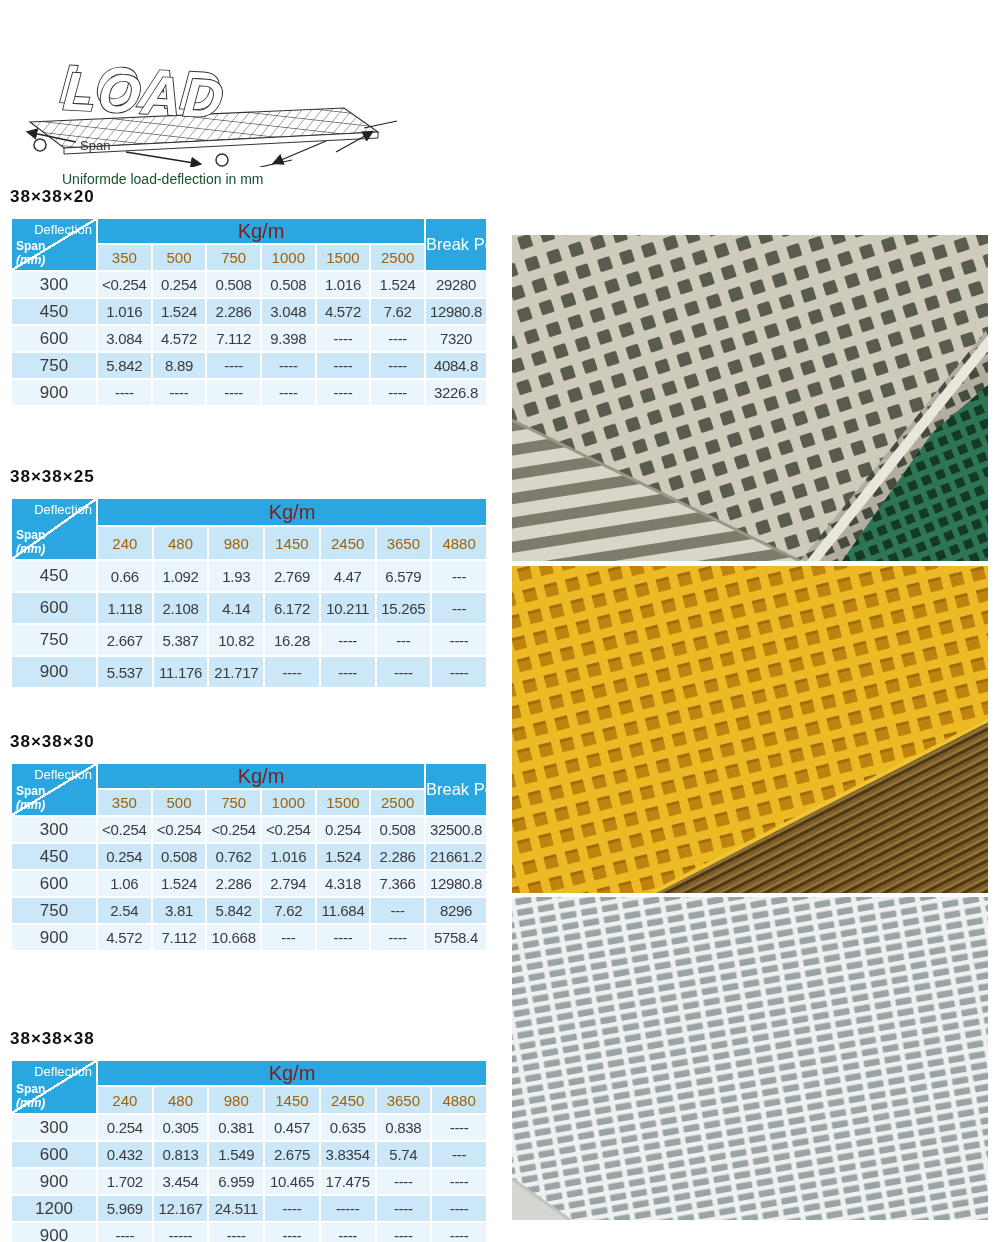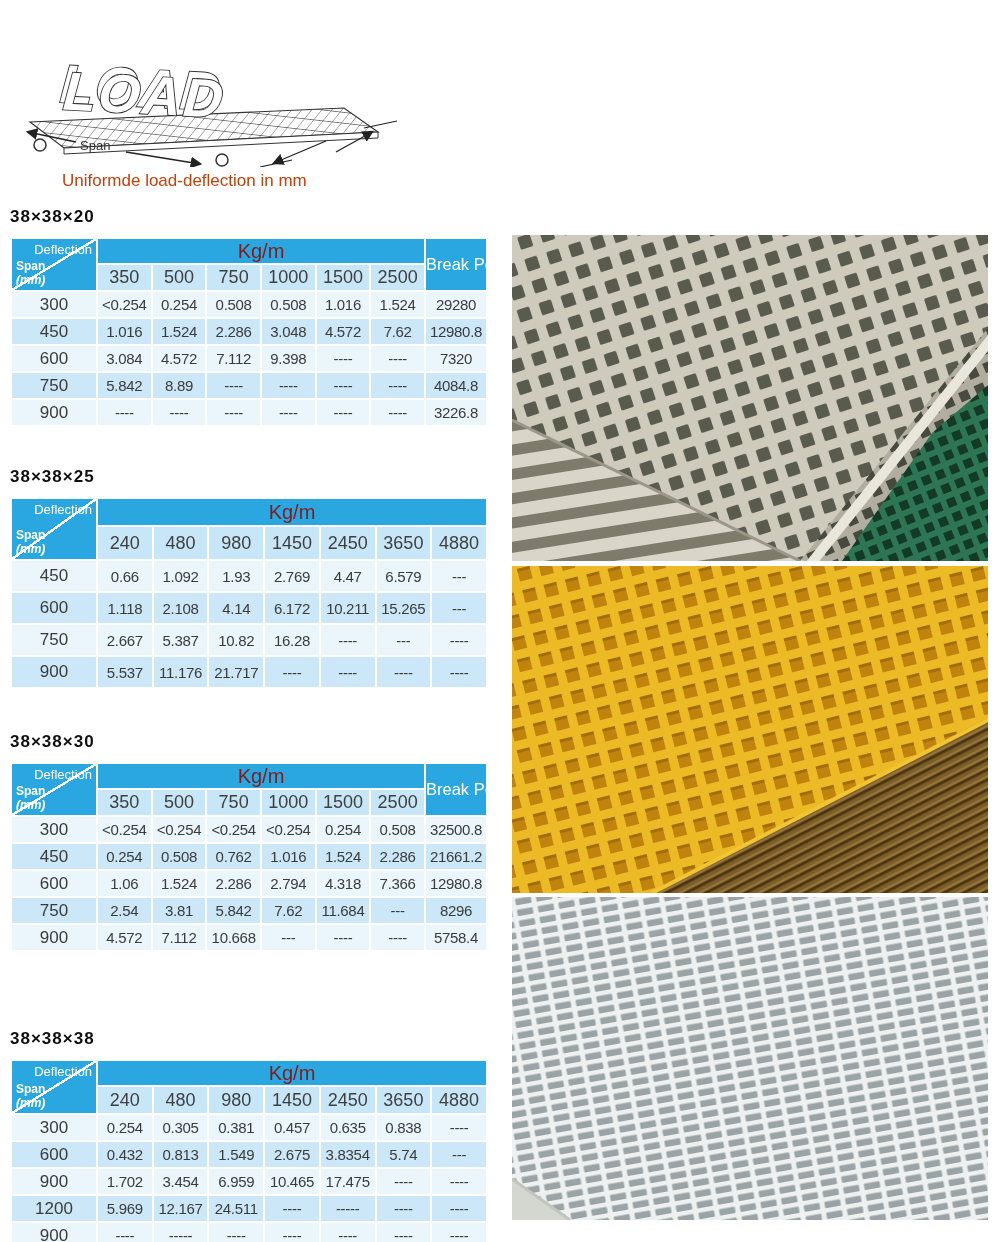--- a/index.html
+++ b/index.html
@@ -13,35 +13,35 @@
   html,body{margin:0;padding:0;}
   body{width:1000px;height:1242px;background:#fff;font-family:"Liberation Sans",sans-serif;}
   .page{position:relative;width:1000px;height:1242px;background:#fff;overflow:hidden;}
 
   
   #diagram{position:absolute;left:14px;top:42px;}
   .load3d{font-family:"Liberation Sans",sans-serif;font-weight:700;font-size:54px;
           fill:#fff;stroke:#2d2d2d;stroke-width:1.8px;paint-order:stroke;letter-spacing:2px;}
   .spanlbl{font-family:"Liberation Sans",sans-serif;font-size:13px;fill:#333;}
 
-  .caption{position:absolute;left:62px;top:171px;font-size:17px;color:#c2410c;}
+  .caption{position:absolute;left:62px;top:171px;font-size:14px;color:#14532d;}
 
   
   .tblock{position:absolute;left:10px;width:478px;}
-  #tb0{top:208px;} #tb1{top:468px;} #tb2{top:733px;} #tb3{top:998px;margin-top:32px;}
+  #tb0{top:188px;} #tb1{top:468px;} #tb2{top:733px;} #tb3{top:998px;margin-top:32px;}
   .tblock h3{margin:0 0 11px 0;font-size:17px;line-height:18px;color:#101010;
              font-weight:700;letter-spacing:1px;}
 
   table.spec{border-collapse:separate;border-spacing:2px;table-layout:fixed;
              width:478px;background:#fff;}
   table.spec th,table.spec td{padding:0;text-align:center;vertical-align:middle;
              font-weight:400;overflow:hidden;white-space:nowrap;}
 
   .kg-cell{background:var(--blue);color:#7f1d1d;font-size:20px;}
-  .load-cell{background:var(--subblue);color:#404040;font-size:18px;}
+  .load-cell{background:var(--subblue);color:#a16207;font-size:15px;}
   .break-cell{background:var(--blue);color:#fff;font-size:16.5px;line-height:1.12;
               white-space:normal;padding:0 2px;}
   .span-cell{font-size:17px;color:var(--ink);}
   .val-cell{font-size:15px;color:var(--ink);letter-spacing:-0.3px;}
   tr.r-odd td{background:var(--row-light);}
   tr.r-even td{background:var(--row-mid);}
 
   .corner{position:relative;color:#fff;
     background:linear-gradient(to bottom right,
       var(--blue) 0 calc(50% - 1.2px),

